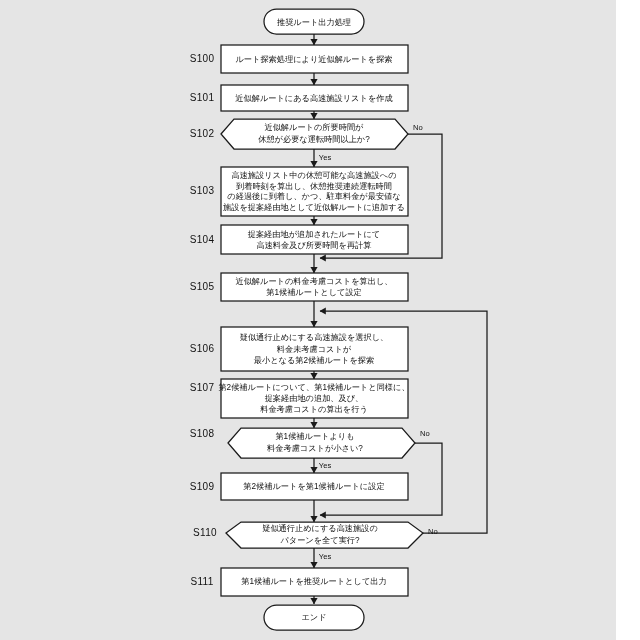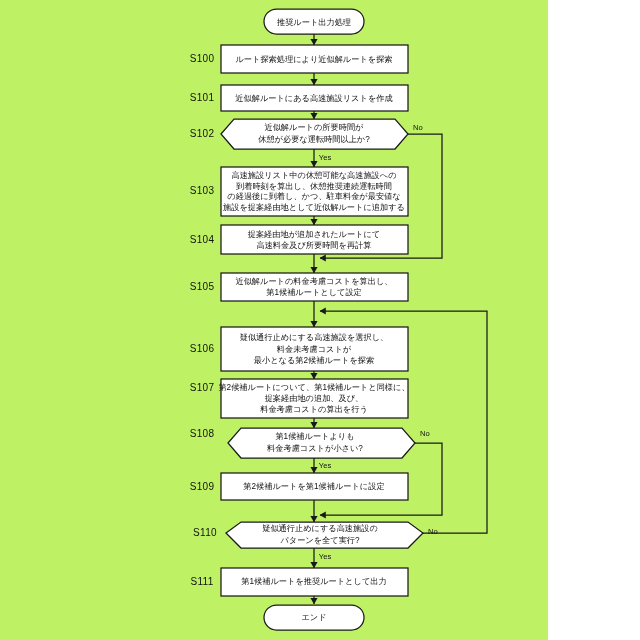--- a/index.html
+++ b/index.html
@@ -2,23 +2,23 @@
 <html><head>
 <meta charset="utf-8">
 <style>
   html, body {
     margin: 0;
     padding: 0;
     background: #ffffff;
   }
   #page {
     position: relative;
-    width: 548px;
+    width: 616px;
     height: 640px;
-    background: #bef264;
+    background: #e5e5e5;
     font-family: "Liberation Sans", "DejaVu Sans", sans-serif;
     overflow: hidden;
   }
   svg#flow {
     position: absolute;
     top: 0;
     left: 0;
     width: 640px;
     height: 640px;
   }

